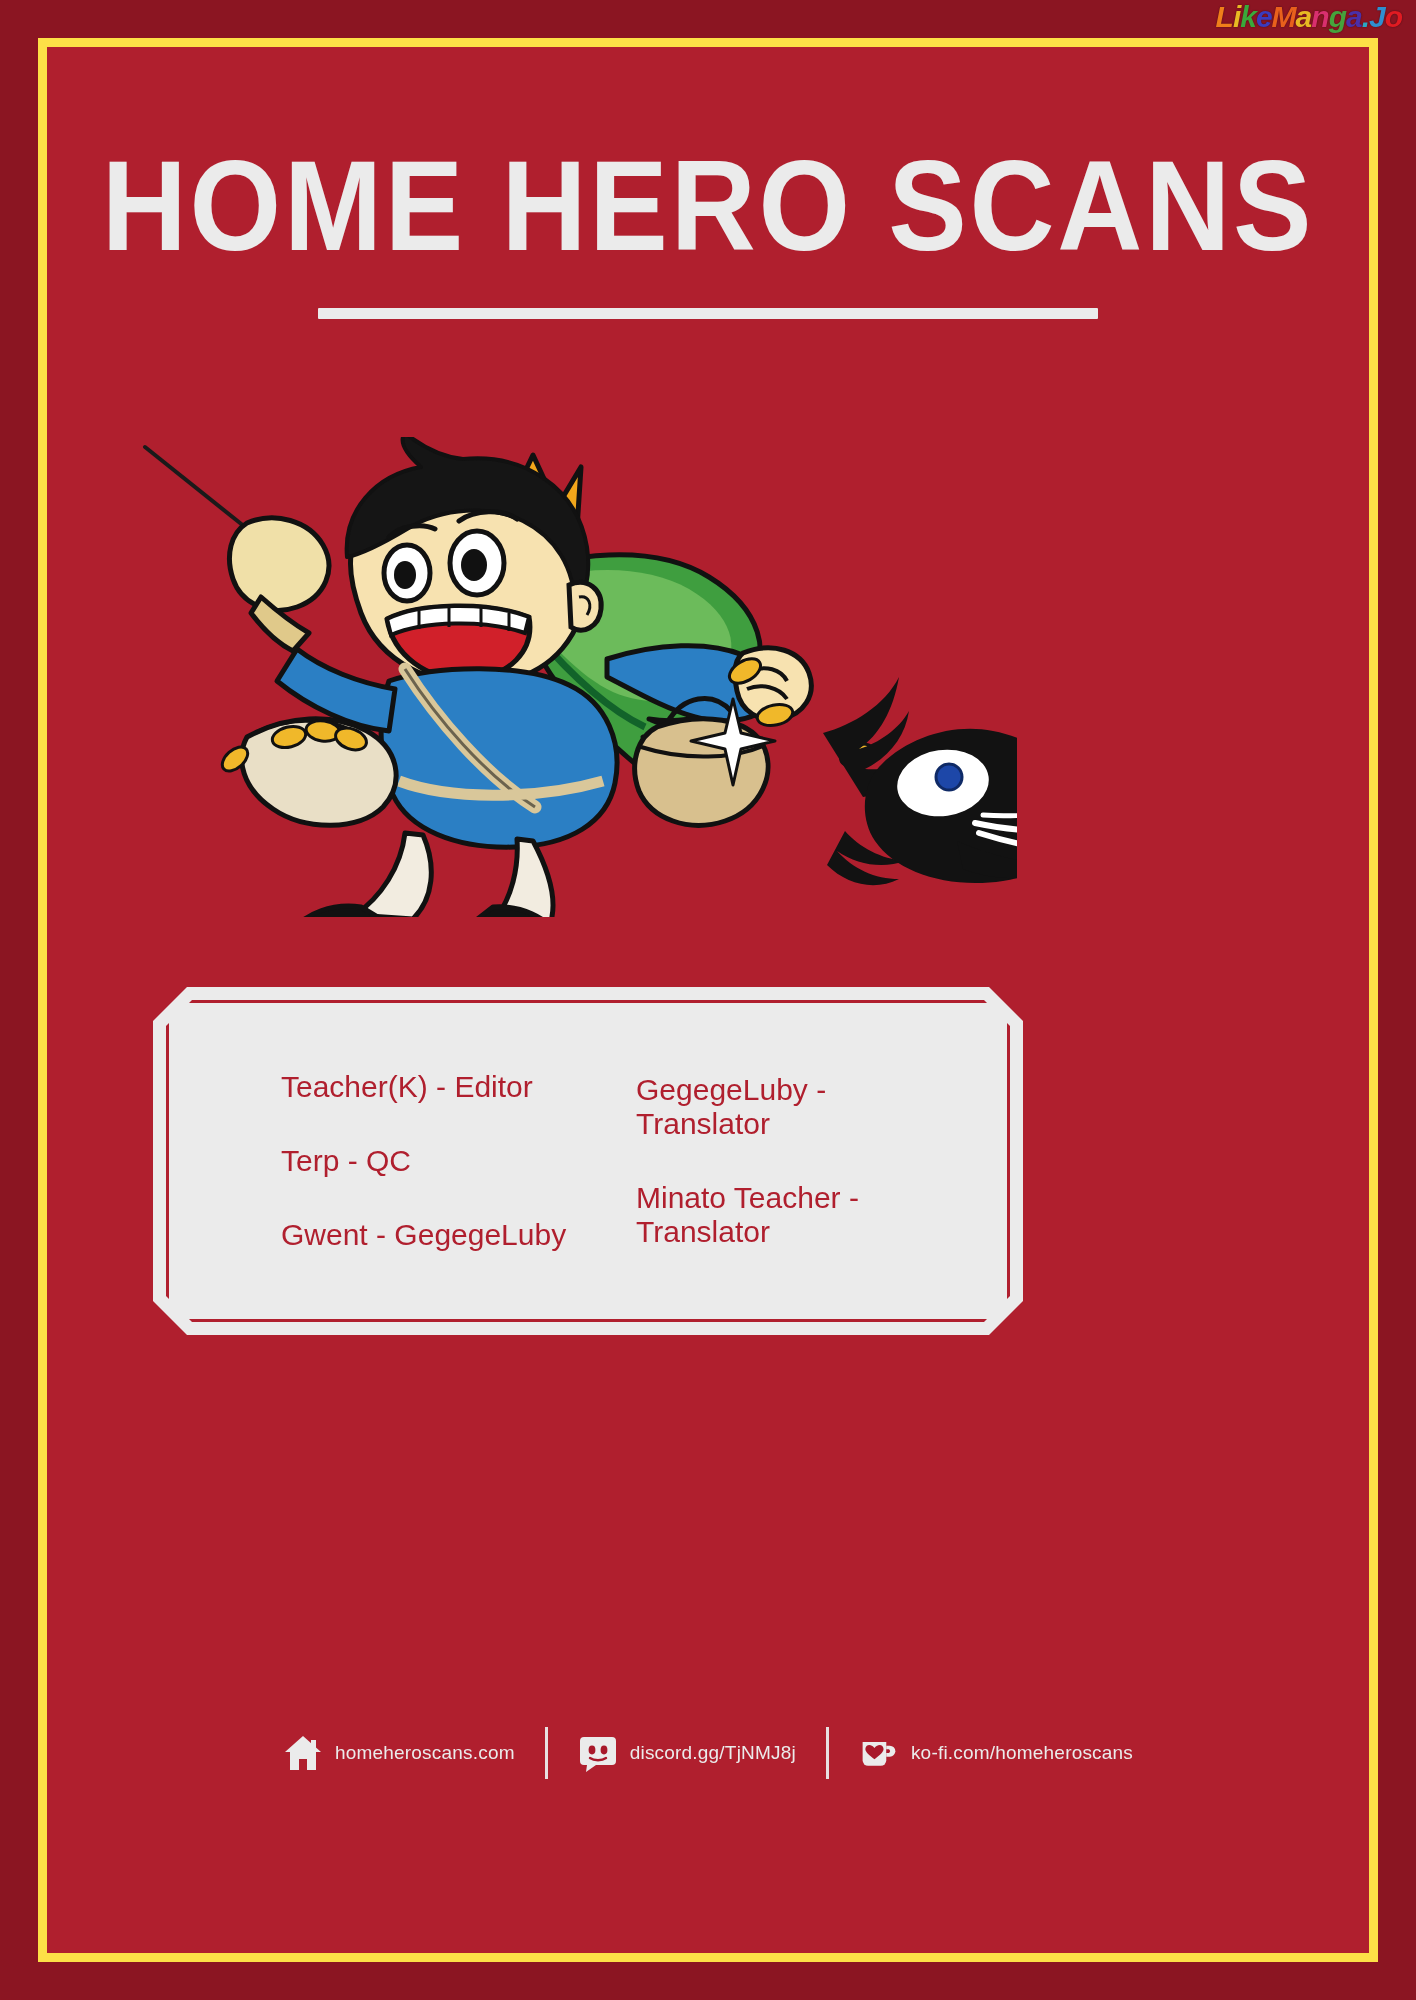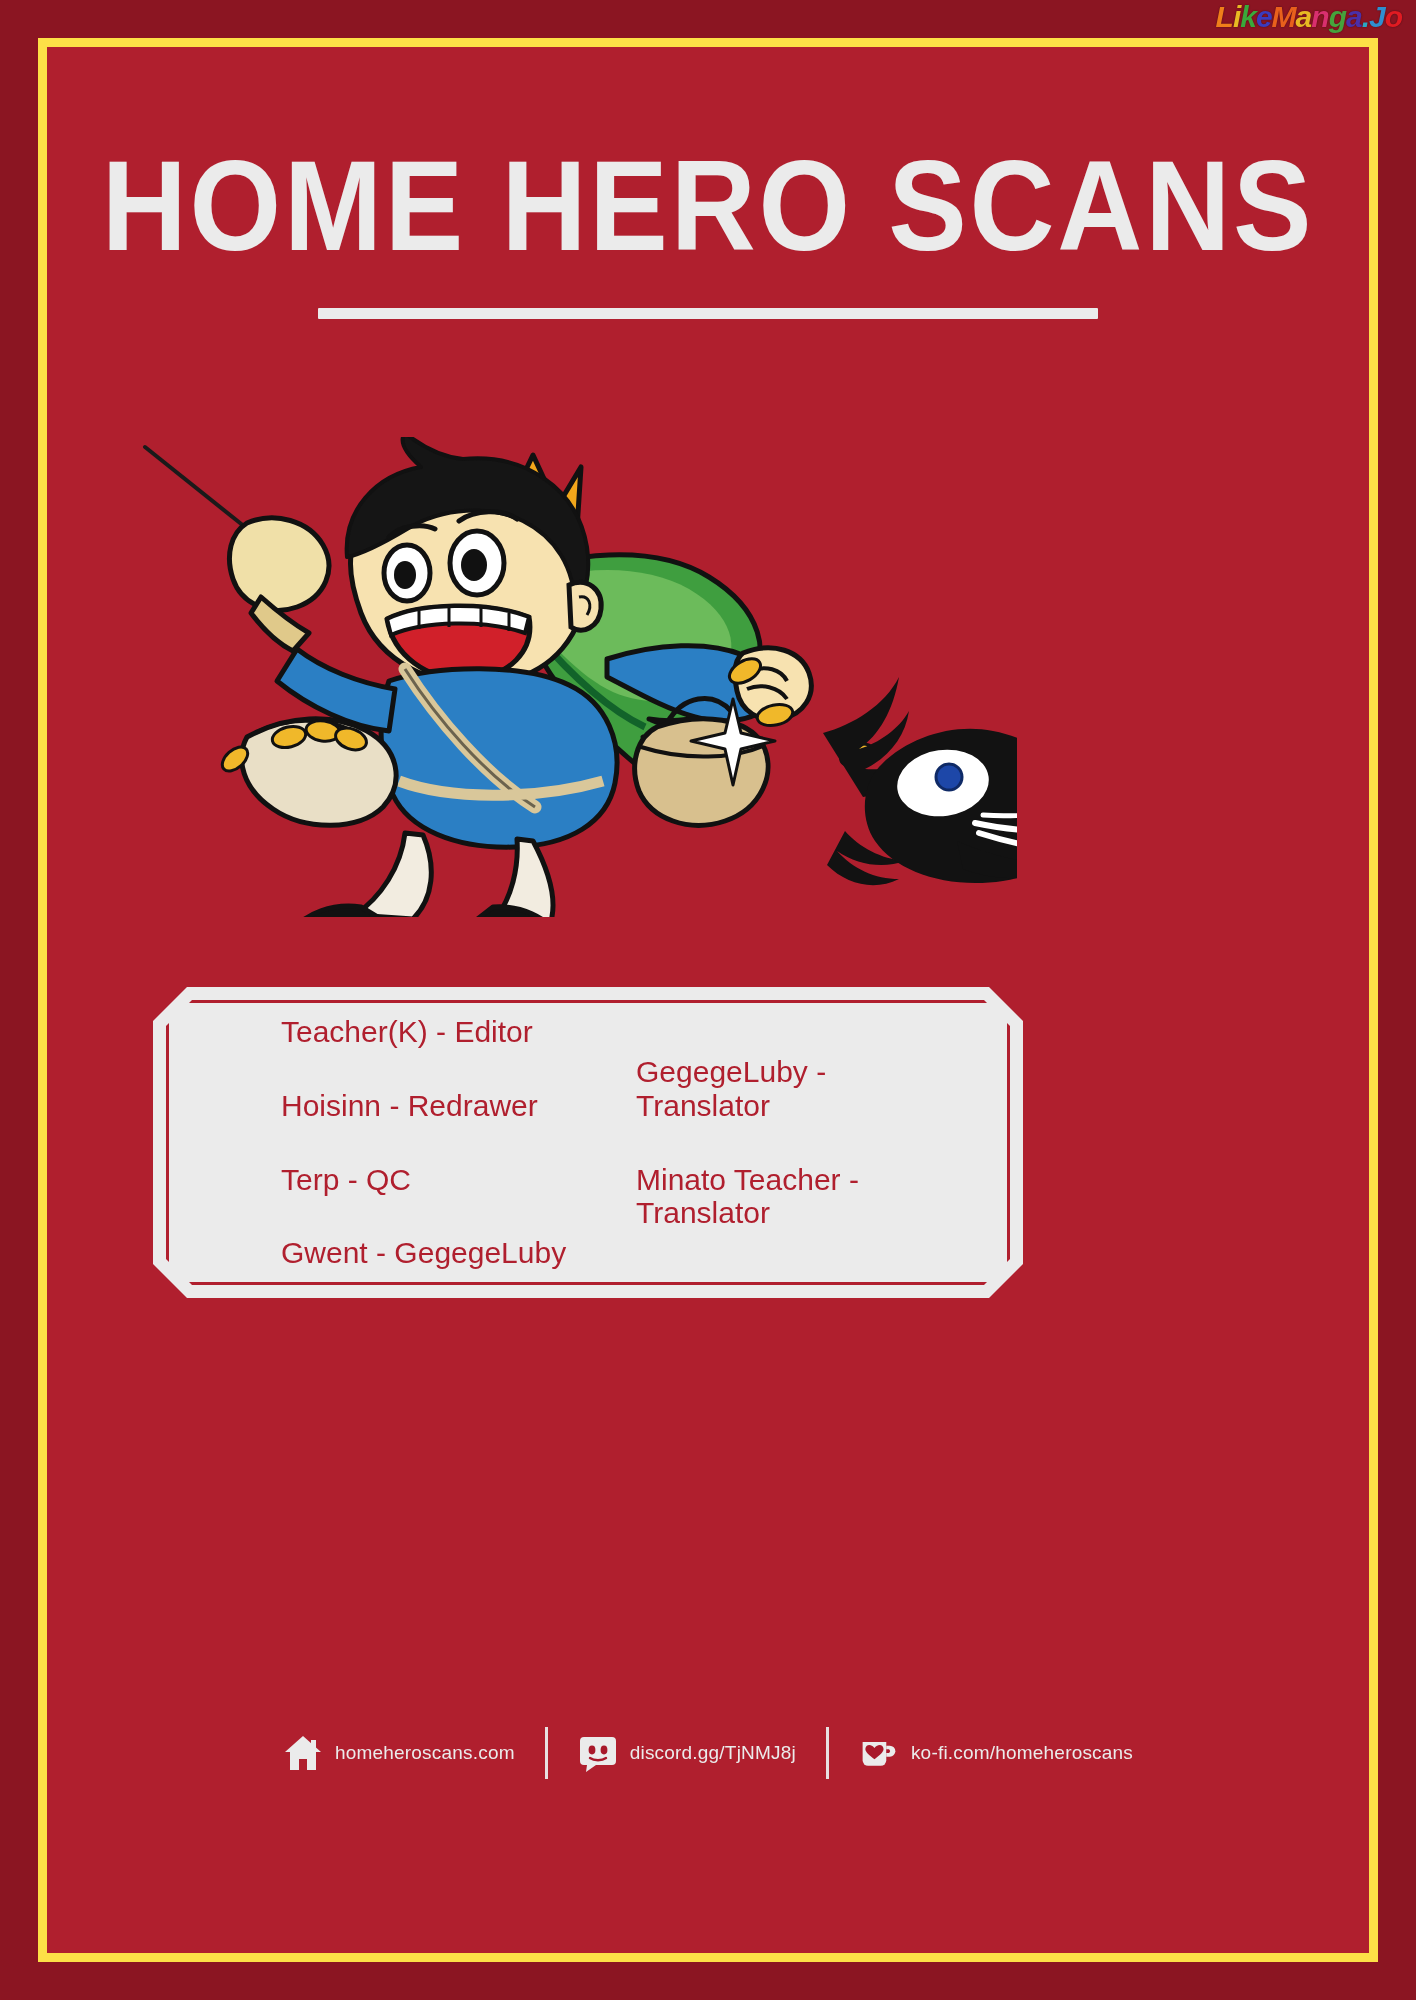--- a/index.html
+++ b/index.html
@@ -42,21 +42,21 @@
     width:780px; height:11px; background:#ebebeb;
     margin:38px auto 0; border-radius:1px;
   }
 
   
   .illus { position:absolute; left:90px; top:390px; width:880px; height:480px; }
   .illus svg { display:block; width:100%; height:100%; }
 
   
   .credits-wrap {
-    position:absolute; left:106px; top:940px; width:870px; height:311px;
+    position:absolute; left:106px; top:940px; width:870px; height:348px;
   }
   .credits-outer {
     position:absolute; inset:0; background:#ebebeb;
     clip-path:polygon(
       34px 0, calc(100% - 34px) 0, 100% 34px,
       100% calc(100% - 34px), calc(100% - 34px) 100%,
       34px 100%, 0 calc(100% - 34px), 0 34px);
   }
   .credits-inner {
     position:absolute; left:13px; top:13px; right:13px; bottom:13px;
@@ -257,21 +257,20 @@
           </g>
         </svg>
       </div>
 
       <div class="credits-wrap">
         <div class="credits-outer"></div>
         <div class="credits-inner"></div>
         <div class="credits-grid">
           <div class="cred-col left">
             <div class="cred">Teacher(K) - Editor</div>
-            <div class="cred">Hoisinn - Redrawer</div>
             <div class="cred">Terp - QC</div>
             <div class="cred">Gwent - GegegeLuby</div>
           </div>
           <div class="cred-col right">
             <div class="cred">GegegeLuby -
 Translator</div>
             <div class="cred">Minato Teacher -
 Translator</div>
           </div>
         </div>

